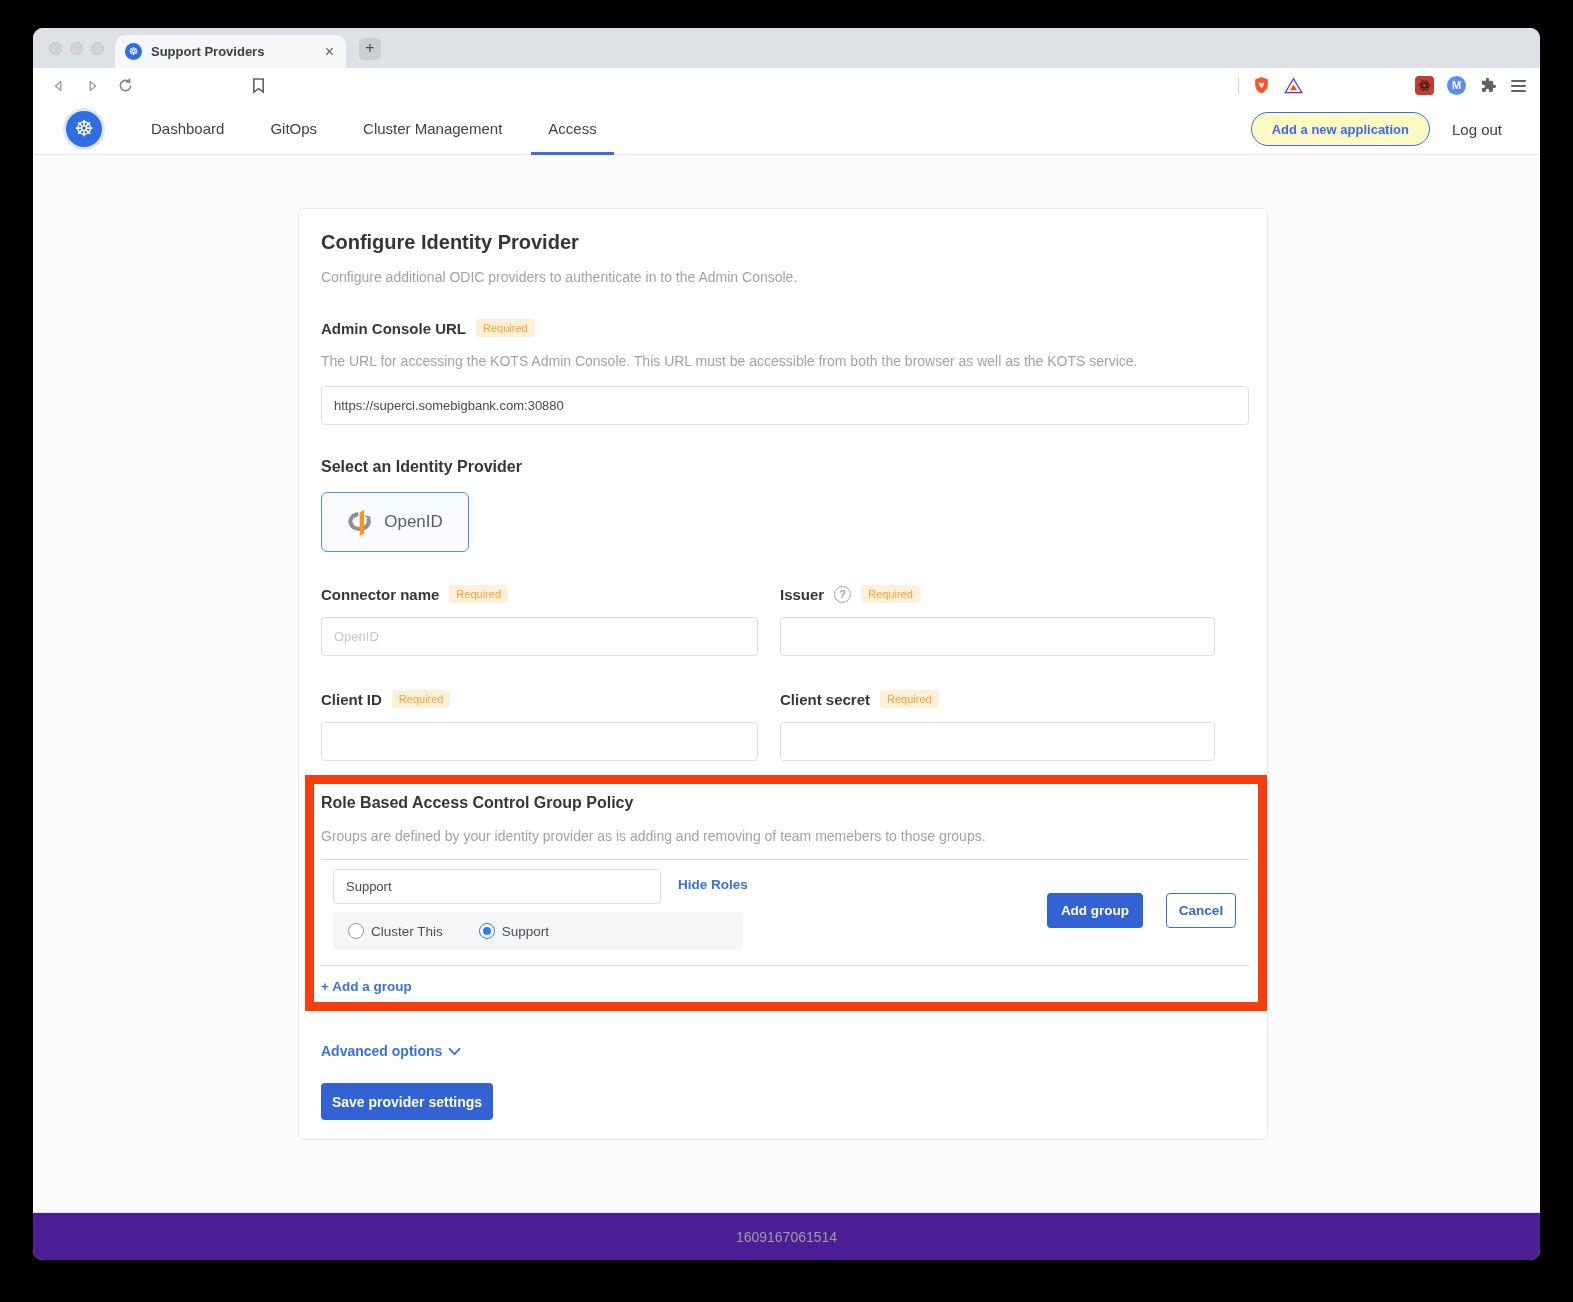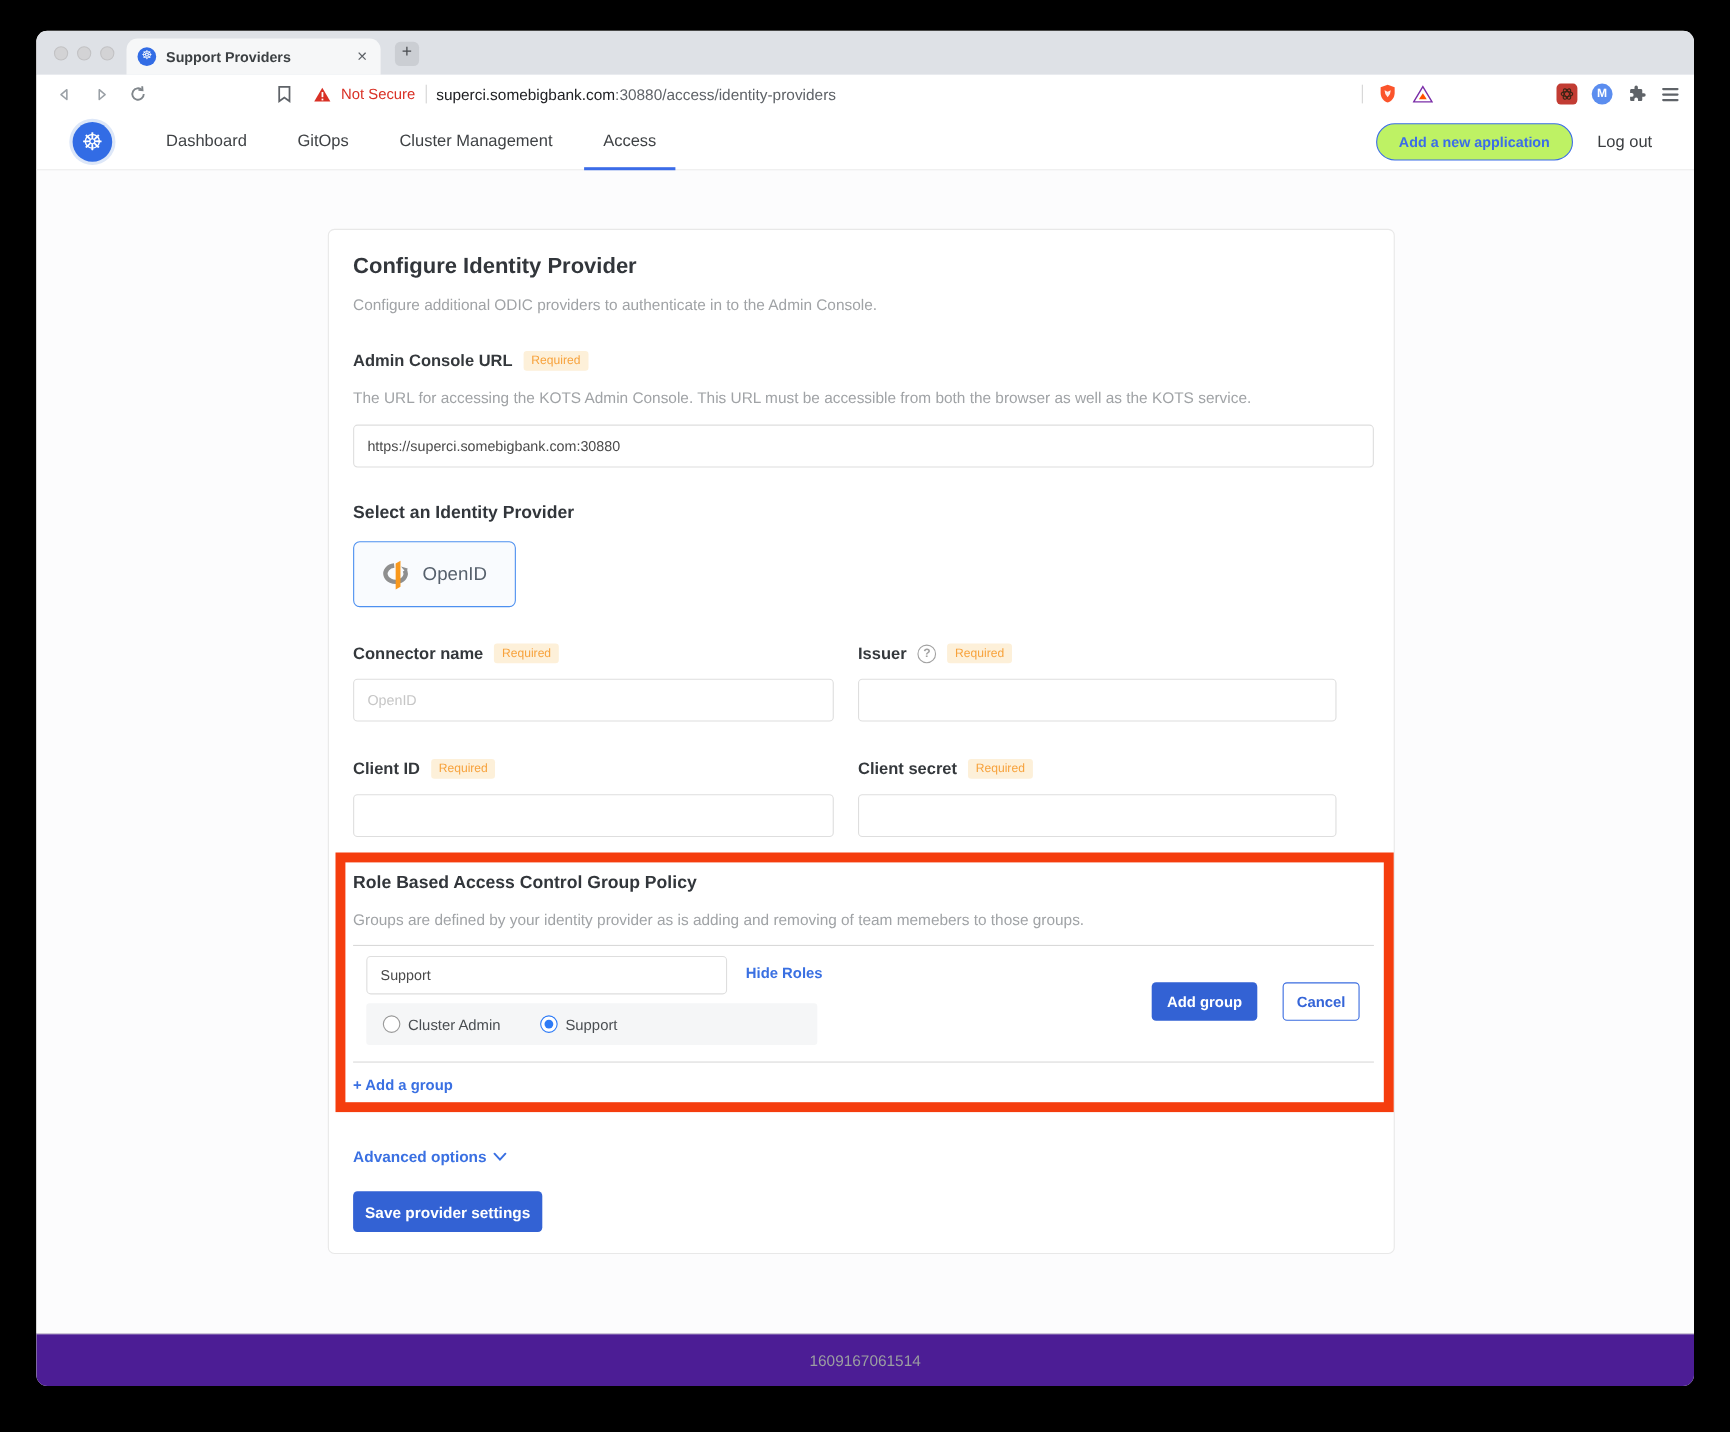--- a/index.html
+++ b/index.html
@@ -43,21 +43,21 @@
   .appnav { position:absolute; left:0; top:75px; width:100%; height:52px; background:#fff;
             border-bottom:1px solid #e6e6e6; }
   .k8slogo { position:absolute; left:33px; top:8px; width:36px; height:36px; border-radius:50%;
              background:#326ce5; color:#fff; font-size:22px; line-height:36px; text-align:center;
              box-shadow:0 0 0 3px #dde7f8; }
   .navlinks { position:absolute; left:106px; top:0; height:52px; display:flex; gap:34px; }
   .navlink { position:relative; font-size:15px; color:#3f4245; font-weight:500; line-height:51px;margin-left:12px; }
   .navlink.active::after { content:""; position:absolute; left:-17px; right:-17px; bottom:0;
              height:3px; background:#3b6ce8; }
   .nav-right { position:absolute; right:38px; top:0; height:52px; display:flex; align-items:center; gap:22px; }
-  .pillbtn { border:1.5px solid #3b6ce8; color:#3b6ce8; background:#bef264; border-radius:17px;
+  .pillbtn { border:1.5px solid #3b6ce8; color:#3b6ce8; background:#fef9c3; border-radius:17px;
              height:34px; padding:0 20px; font-size:13px; font-weight:bold; line-height:31px; }
   .logout { font-size:15px; color:#3a3d40; }
 
   
   .main { position:absolute; left:0; top:127px; right:0; bottom:48px; background:#fcfcfd; }
   .card { position:absolute; left:265px; top:53px; width:970px; height:932px; background:#fff;
           border:1px solid #e8e8e8; border-radius:6px; }
   .abs { position:absolute; }
   .h1 { font-size:20px; font-weight:bold; color:#32363b; }
   .h2 { font-size:16px; font-weight:bold; color:#32363b; }
@@ -126,30 +126,20 @@
         <svg width="17" height="17" viewBox="0 0 18 18">
             <path d="M14.5 9a5.5 5.5 0 1 1-1.7-4" fill="none" stroke="#80868b" stroke-width="1.8"></path>
             <path d="M13 1.5 L13.3 5.4 L9.4 5" fill="none" stroke="#80868b" stroke-width="1.8"></path>
           </svg>
       </div>
       <div class="bm">
         <svg width="15" height="17" viewBox="0 0 16 18">
             <path d="M3 2 h10 v14 l-5-3.6 L3 16 Z" fill="none" stroke="#5f6368" stroke-width="1.7"></path>
           </svg>
       </div>
-      <div class="sec">
-        <svg width="16" height="14" viewBox="0 0 24 21">
-            <path d="M12 1 L23 20 H1 Z" fill="#d93025"></path>
-            <rect x="11" y="7" width="2.4" height="7" fill="#fff"></rect>
-            <rect x="11" y="16" width="2.4" height="2.4" fill="#fff"></rect>
-          </svg>
-        <span class="notsecure">Not Secure</span>
-        <span class="vdiv"></span>
-        <span class="url"><span>superci.somebigbank.com</span><span class="path">:30880/access/identity-providers</span></span>
-      </div>
       <div class="tools-right">
         <span class="vdiv"></span>
         <span class="exticon">
           <svg width="17" height="19" viewBox="0 0 24 26">
               <path d="M12 1l9 3.4v7.1c0 5.6-3.9 10.7-9 12.5-5.1-1.8-9-6.9-9-12.5V4.4z" fill="#fb542b"></path>
               <path d="M8 8l4 2 4-2-1 5-3 4-3-4z" fill="#fff" opacity="0.9"></path>
             </svg>
         </span>
         <span class="exticon">
           <svg width="19" height="17" viewBox="0 0 24 21">
@@ -256,21 +246,21 @@
         <div class="abs" style="left:34px; top:660px; width:328px; height:35px;">
           <input class="tinput" value="Support" style="">
         </div>
         <span class="abs bluelink" style="left:379px; top:668px;">Hide Roles</span>
         <button class="abs btn-primary" style="left:748px; top:684px; width:96px; height:35px;">Add group</button>
         <button class="abs btn-outline" style="left:867px; top:684px; width:70px; height:35px;">Cancel</button>
 
         <div class="abs radio-panel" style="left:34px; top:703px; width:410px; height:38px;">
           <span class="radio">
             <span class="rdot"></span>
-            <span>Cluster Admin</span>
+            <span>Cluster This</span>
           </span>
           <span class="radio">
             <span class="rdot checked"></span>
             <span>Support</span>
           </span>
         </div>
 
         <div class="abs hr" style="left:22px; top:756px; width:928px;"></div>
         <span class="abs bluelink" style="left:22px; top:770px;">+ Add a group</span>
 

